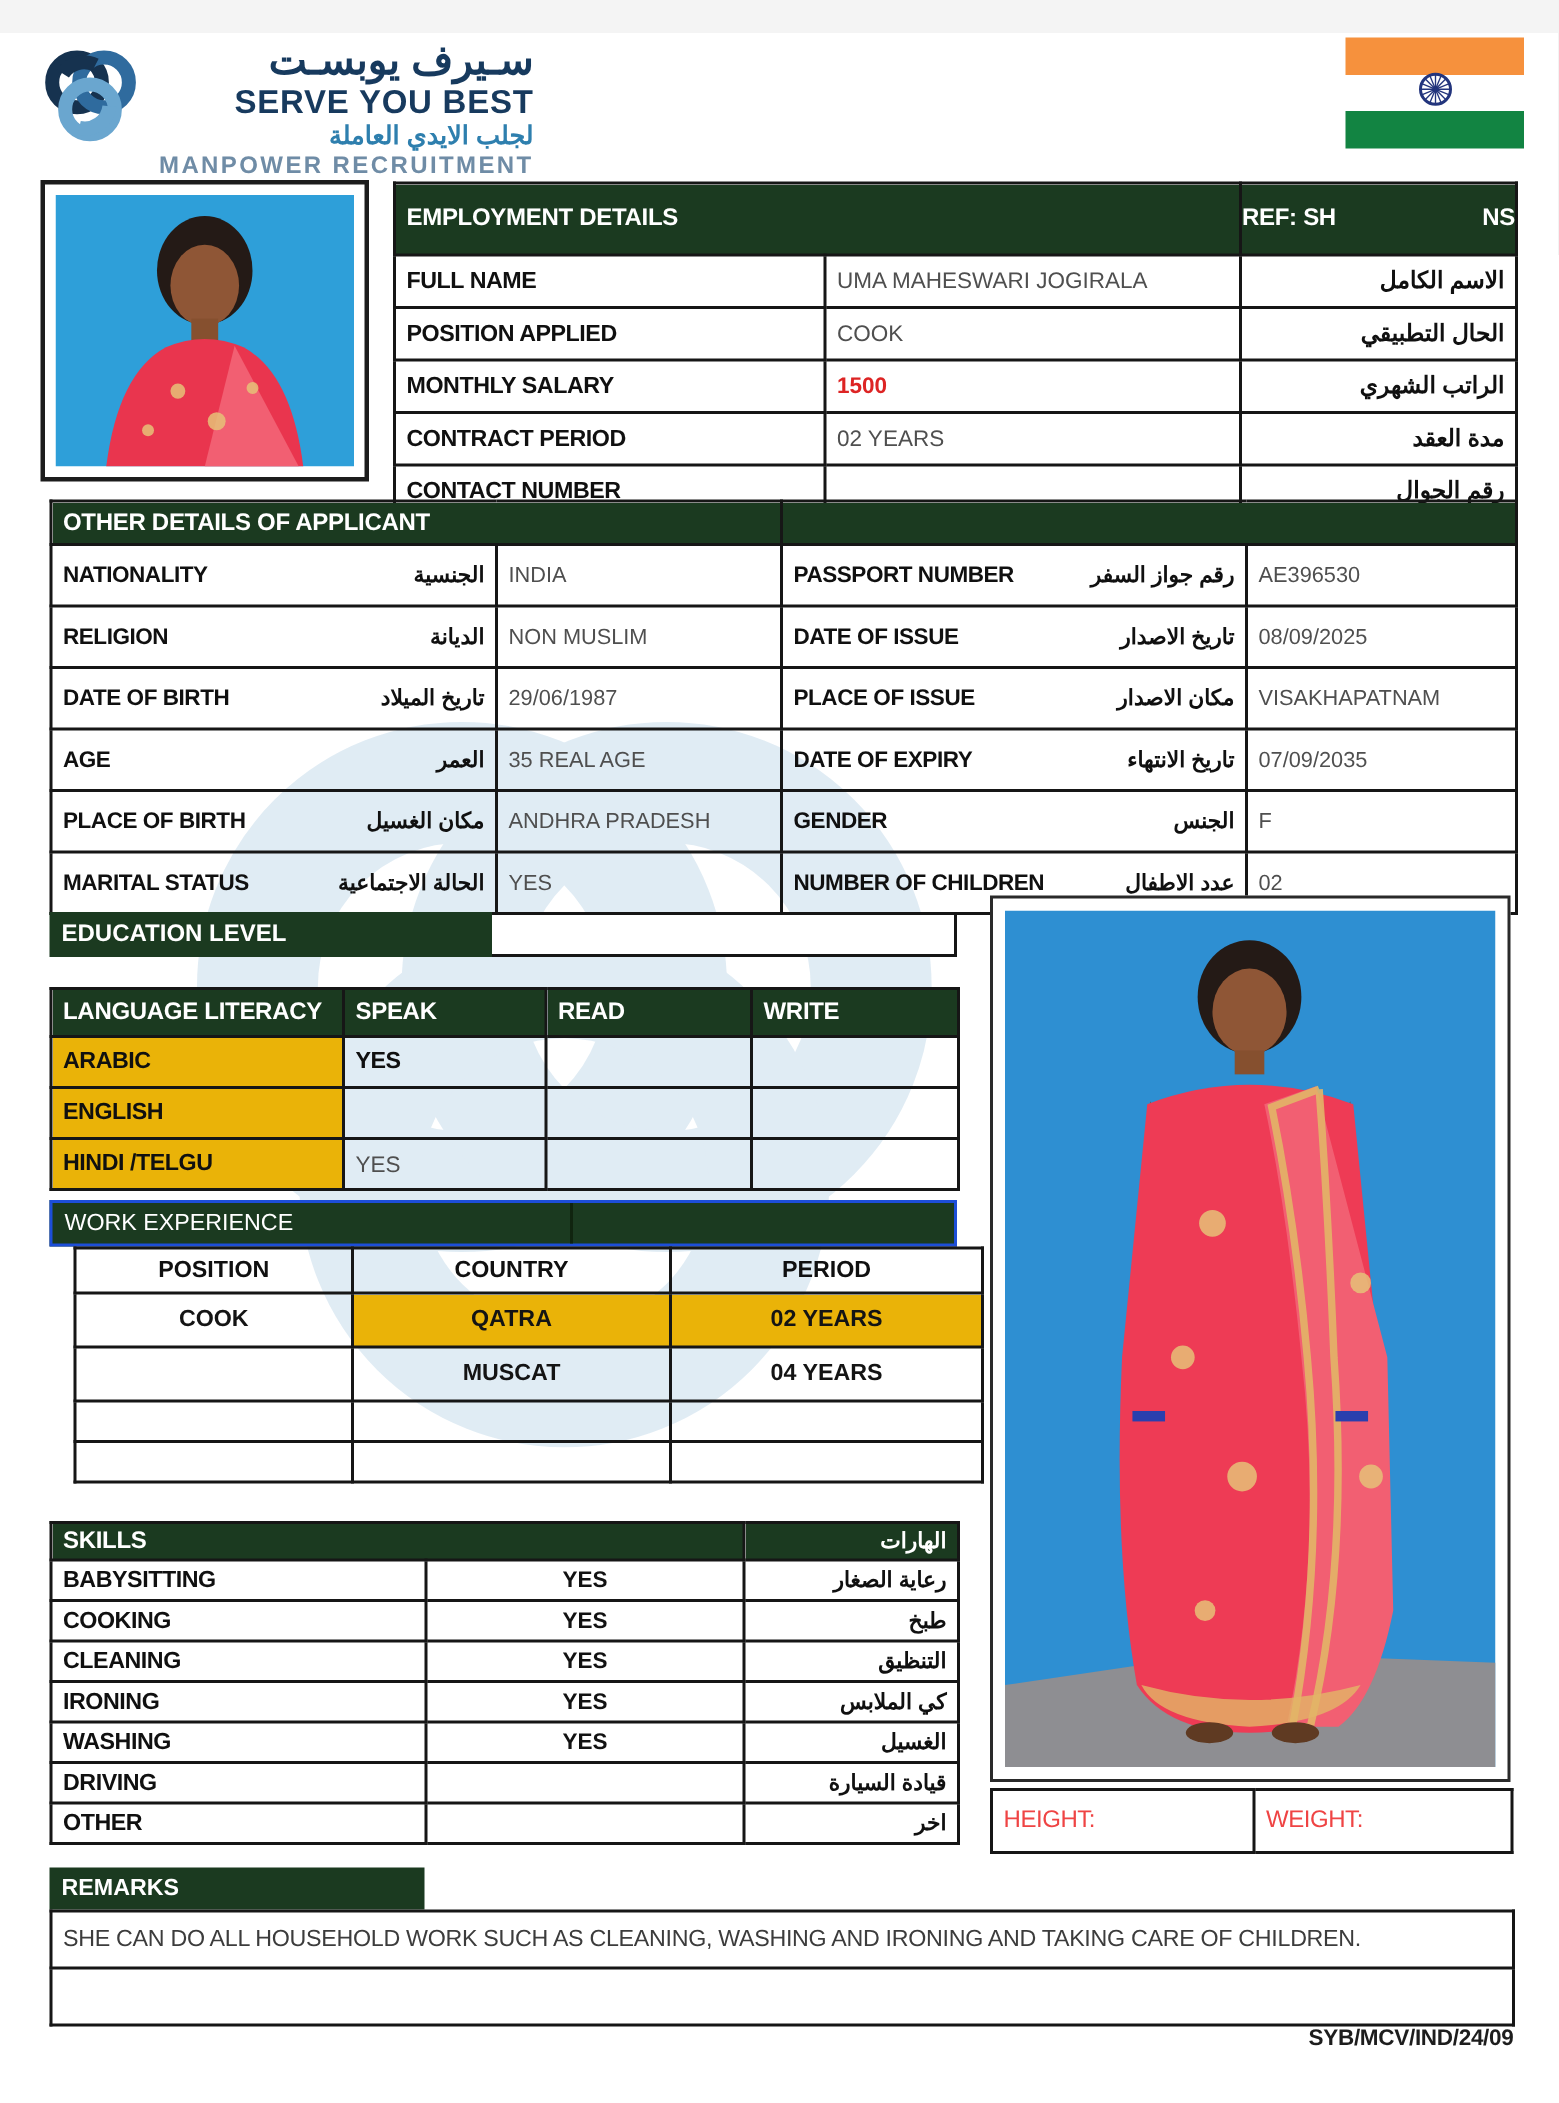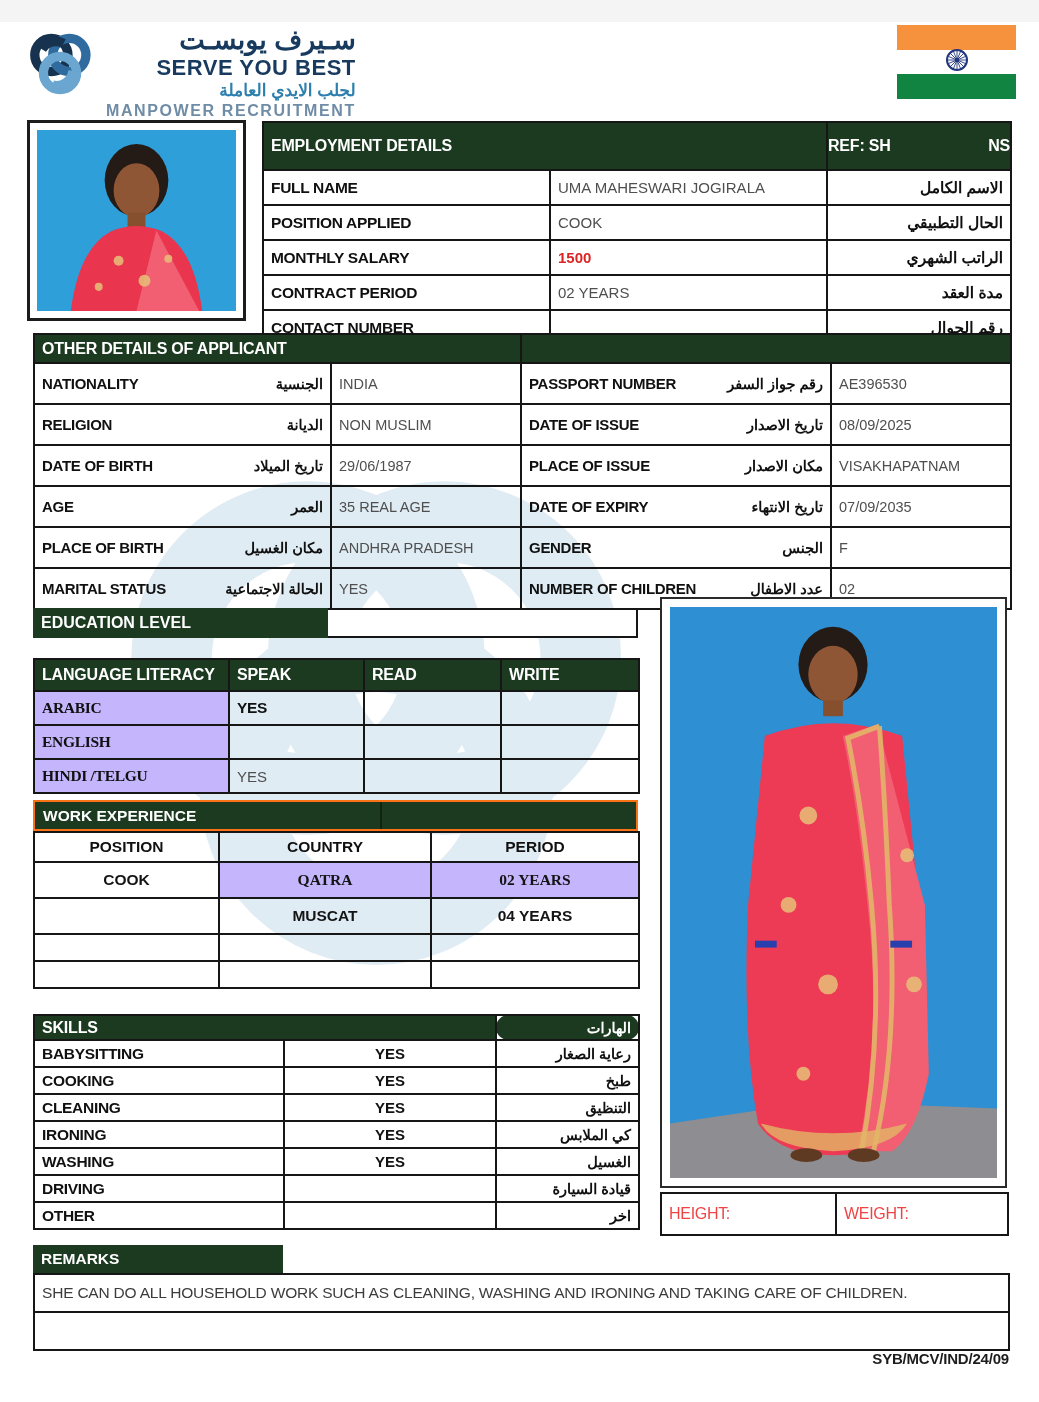--- a/index.html
+++ b/index.html
@@ -26,21 +26,21 @@
   .flag .w{flex:1;background:#ffffff;position:relative;}
   .flag .g{flex:1;background:#128442;}
   .chakra{position:absolute;left:50%;top:50%;transform:translate(-50%,-50%);}
 
   
   table.tbl{border-collapse:collapse;table-layout:fixed;background:transparent;}
   table.tbl td{border:2px solid #161616;padding:0 7px;overflow:hidden;white-space:nowrap;}
   td.g{background:#1b3a20;color:#ffffff;font-weight:700;font-size:16px;letter-spacing:-.2px;}
   td.lab{font-weight:700;color:#101010;font-size:15.5px;letter-spacing:-.3px;}
   td.val{color:#4f4f4f;font-size:15px;margin-left:20px;}
-  td.ar{font-weight:700;font-size:15.5px;text-align:right;direction:rtl;color:#101010;border-radius:16px;}
+  td.ar{font-weight:700;font-size:15.5px;text-align:right;direction:rtl;color:#101010;}
   .red{color:#dd2424 !important;font-weight:700;}
 
   
   .emp{left:262px;top:121px;width:748px;}
   .emp td{height:33px;}
   .emp tr.head td{height:29px;}
   .refcell{display:flex;justify-content:space-between;align-items:center;height:46px;}
   .emp .refwrap{padding:0;}
   .pairflex{display:flex;justify-content:space-between;align-items:center;gap:4px;}
 
@@ -60,27 +60,27 @@
   
   .edu{left:33px;top:608px;width:605px;display:flex;}
   .edu-green{width:295px;height:30px;background:#1b3a20;color:#fff;font-weight:700;font-size:16px;
              display:flex;align-items:center;padding-left:8px;box-sizing:border-box;}
   .edu-box{flex:1;height:30px;border:2px solid #161616;border-left:none;background:#fff;box-sizing:border-box;}
 
   
   .lang{left:33px;top:658px;width:605px;}
   .lang td{height:32px;}
   .lang tr.head td{height:30px;}
-  .tintcell{background:#c4b5fd;font-family:Liberation Serif, serif;}
-
-  
-  .workbar{left:33px;top:800px;width:605px;height:31px;background:#1b3a20;color:#fff;font-weight:700;
-           font-size:15.5px;display:flex;align-items:center;padding-left:8px;box-sizing:border-box;border:2px solid #f97316;}
+  .tintcell{background:#eab308;}
+
+  
+  .workbar{left:33px;top:800px;width:605px;height:31px;background:#1b3a20;color:#fff;font-weight:400;
+           font-size:15.5px;display:flex;align-items:center;padding-left:8px;box-sizing:border-box;border:2px solid #1d4ed8;}
   .workbar .split{position:absolute;left:345px;top:0;bottom:0;width:2px;background:#10240f;}
-  .work{left:33px;top:831px;width:605px;padding-left:27px;}
+  .work{left:49px;top:831px;width:605px;padding-left:27px;}
   .work td{text-align:center;height:34px;}
   .work tr.head td{font-weight:700;color:#101010;font-size:15.5px;height:28px;}
   .work td.c{color:#141414;font-weight:700;font-size:15.5px;}
   .work tr.blank td{height:25px;}
 
   
   .skills{left:33px;top:1014px;width:605px;}
   .skills td{height:25px;}
   .skills tr.head td{height:23px;}
   .skills td.sv{text-align:center;font-weight:700;color:#121212;font-size:15px;}

